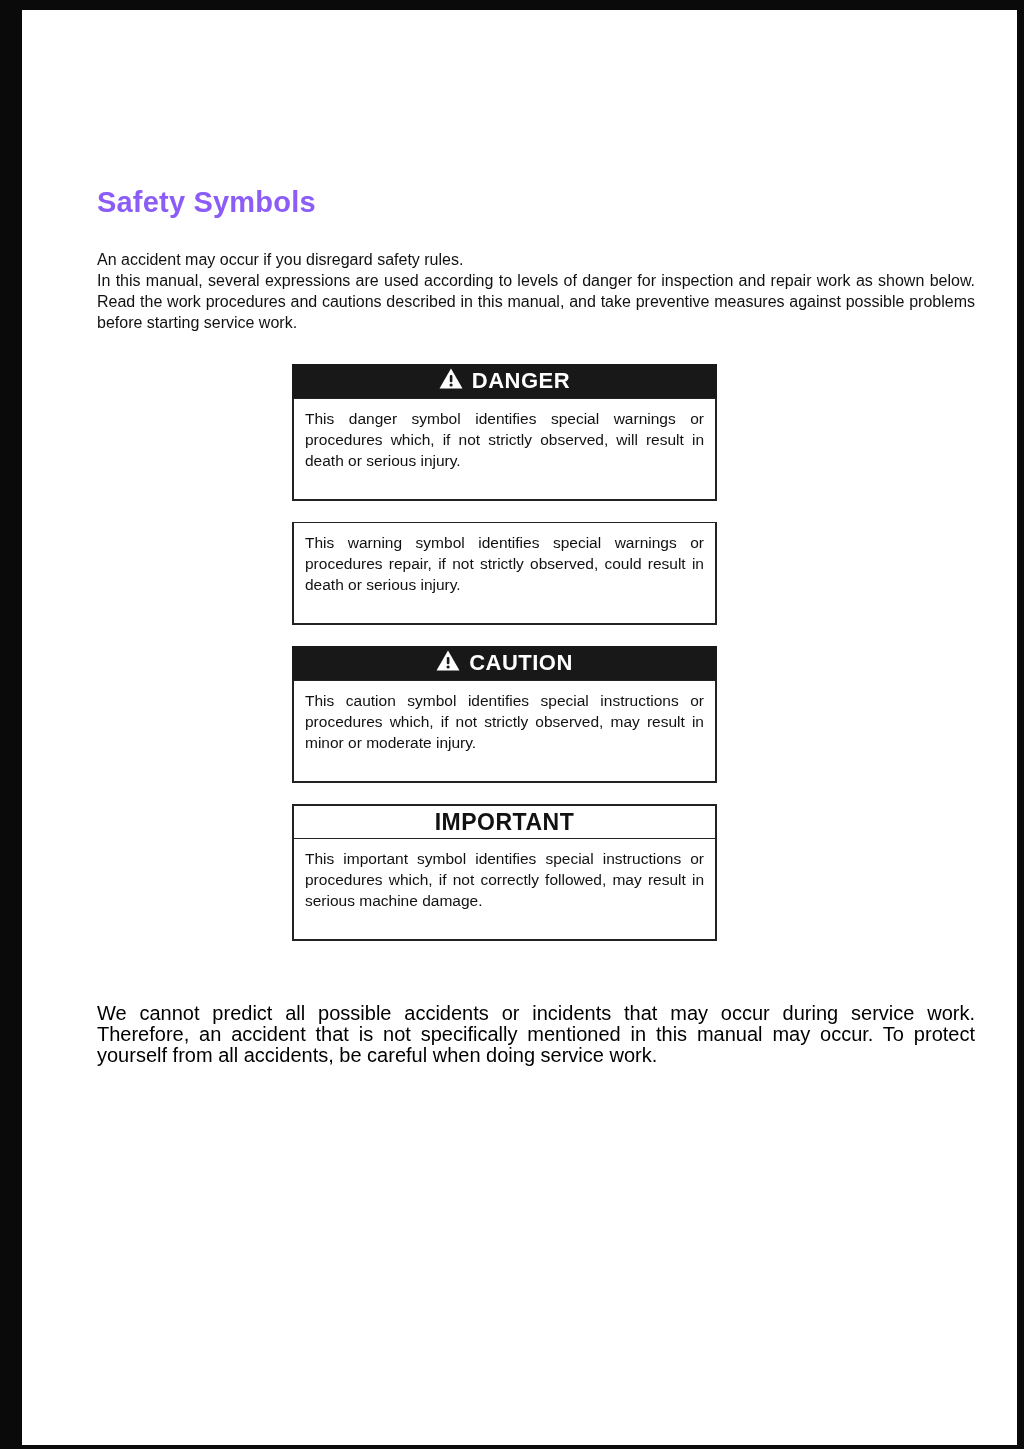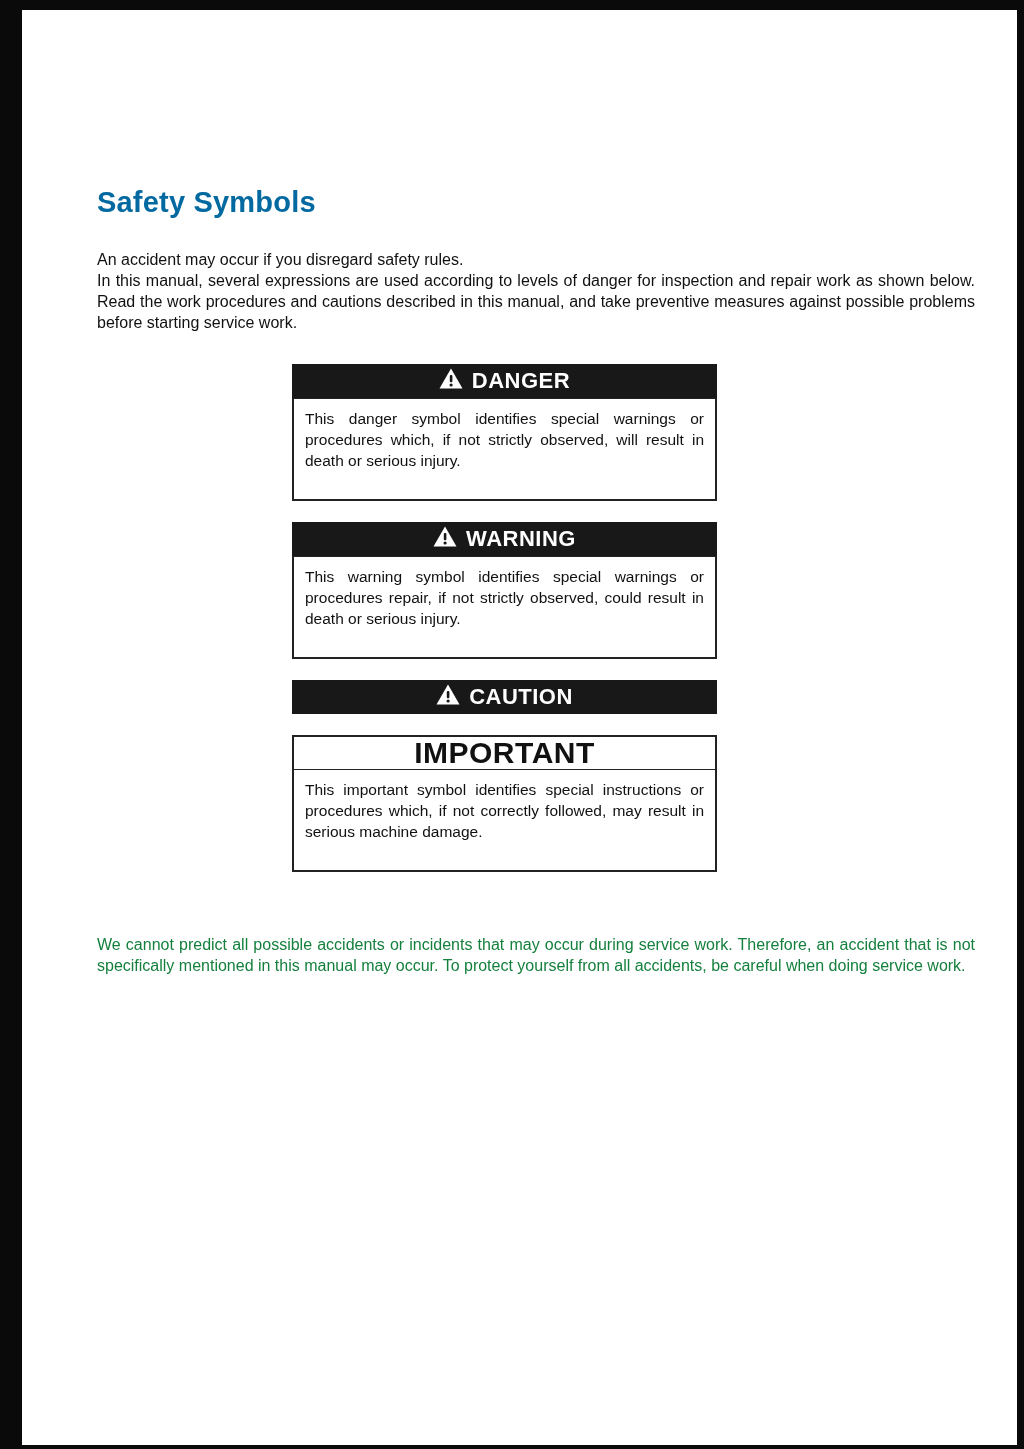--- a/index.html
+++ b/index.html
@@ -24,21 +24,21 @@
     position: absolute;
     left: 97px;
     right: 49px;
     top: 0;
   }
 
   .doc-title {
     padding-top: 186px;
     font-size: 29px;
     font-weight: bold;
-    color: #0369a1;
+    color: #8b5cf6;
     letter-spacing: 0.2px;
   }
 
   .intro {
     margin-top: 30px;
     font-size: 16px;
     line-height: 21px;
     text-align: justify;
     color: #111;
   }
@@ -64,42 +64,42 @@
     font-size: 22px;
     font-weight: bold;
     letter-spacing: 0.5px;
   }
 
   .sign-header.light {
     background: #ffffff;
     color: #111;
     border: 2px solid #222;
     border-bottom: none;
-    font-size: 30px;
+    font-size: 23px;
   }
 
   .sign-body {
     border: 2px solid #222;
     border-top: 1px solid #222;
     padding: 9px 11px 28px 11px;
     font-size: 15.5px;
     line-height: 21px;
     text-align: justify;
     color: #111;
     background: #fff;
   }
 
   .tri-icon { display: inline-block; flex: 0 0 auto; }
 
   .footer-note {
     margin-top: 62px;
-    font-size: 16px;
+    font-size: 20px;
     line-height: 21px;
     text-align: justify;
-    color: #15803d;
+    color: #000000;
   }
 </style>
 </head>
 <body>
 
 <div class="page">
 
   <div class="edge-top"></div>
   <div class="edge-left"></div>
   <div class="edge-right"></div>
@@ -124,44 +124,35 @@
               <rect x="10.8" y="7" width="2.6" height="7.2" rx="1" fill="#181818"></rect>
               <circle cx="12.1" cy="17" r="1.6" fill="#181818"></circle>
             </svg>
           </span>
           <span>DANGER</span>
         </div>
         <div class="sign-body">This danger symbol identifies special warnings or procedures which, if not strictly observed, will result in death or serious injury.</div>
       </div>
 
       <div class="sign">
-        <div class="sign-header">
-          <span class="tri-icon">
-            <svg width="24" height="21" viewBox="0 0 24 21">
-              <path d="M12 0.5 L23.5 20.5 L0.5 20.5 Z" fill="#ffffff"></path>
-              <rect x="10.8" y="7" width="2.6" height="7.2" rx="1" fill="#181818"></rect>
-              <circle cx="12.1" cy="17" r="1.6" fill="#181818"></circle>
-            </svg>
-          </span>
-          <span>WARNING</span>
-        </div>
         <div class="sign-body">This warning symbol identifies special warnings or procedures repair, if not strictly observed, could result in death or serious injury.</div>
       </div>
 
       <div class="sign">
         <div class="sign-header">
           <span class="tri-icon">
             <svg width="24" height="21" viewBox="0 0 24 21">
               <path d="M12 0.5 L23.5 20.5 L0.5 20.5 Z" fill="#ffffff"></path>
               <rect x="10.8" y="7" width="2.6" height="7.2" rx="1" fill="#181818"></rect>
               <circle cx="12.1" cy="17" r="1.6" fill="#181818"></circle>
             </svg>
           </span>
           <span>CAUTION</span>
         </div>
+        <div class="sign-body">This caution symbol identifies special instructions or procedures which, if not strictly observed, may result in minor or moderate injury.</div>
       </div>
 
       <div class="sign">
         <div class="sign-header light">
           <span>IMPORTANT</span>
         </div>
         <div class="sign-body">This important symbol identifies special instructions or procedures which, if not correctly followed, may result in serious machine damage.</div>
       </div>
 
     </div>

